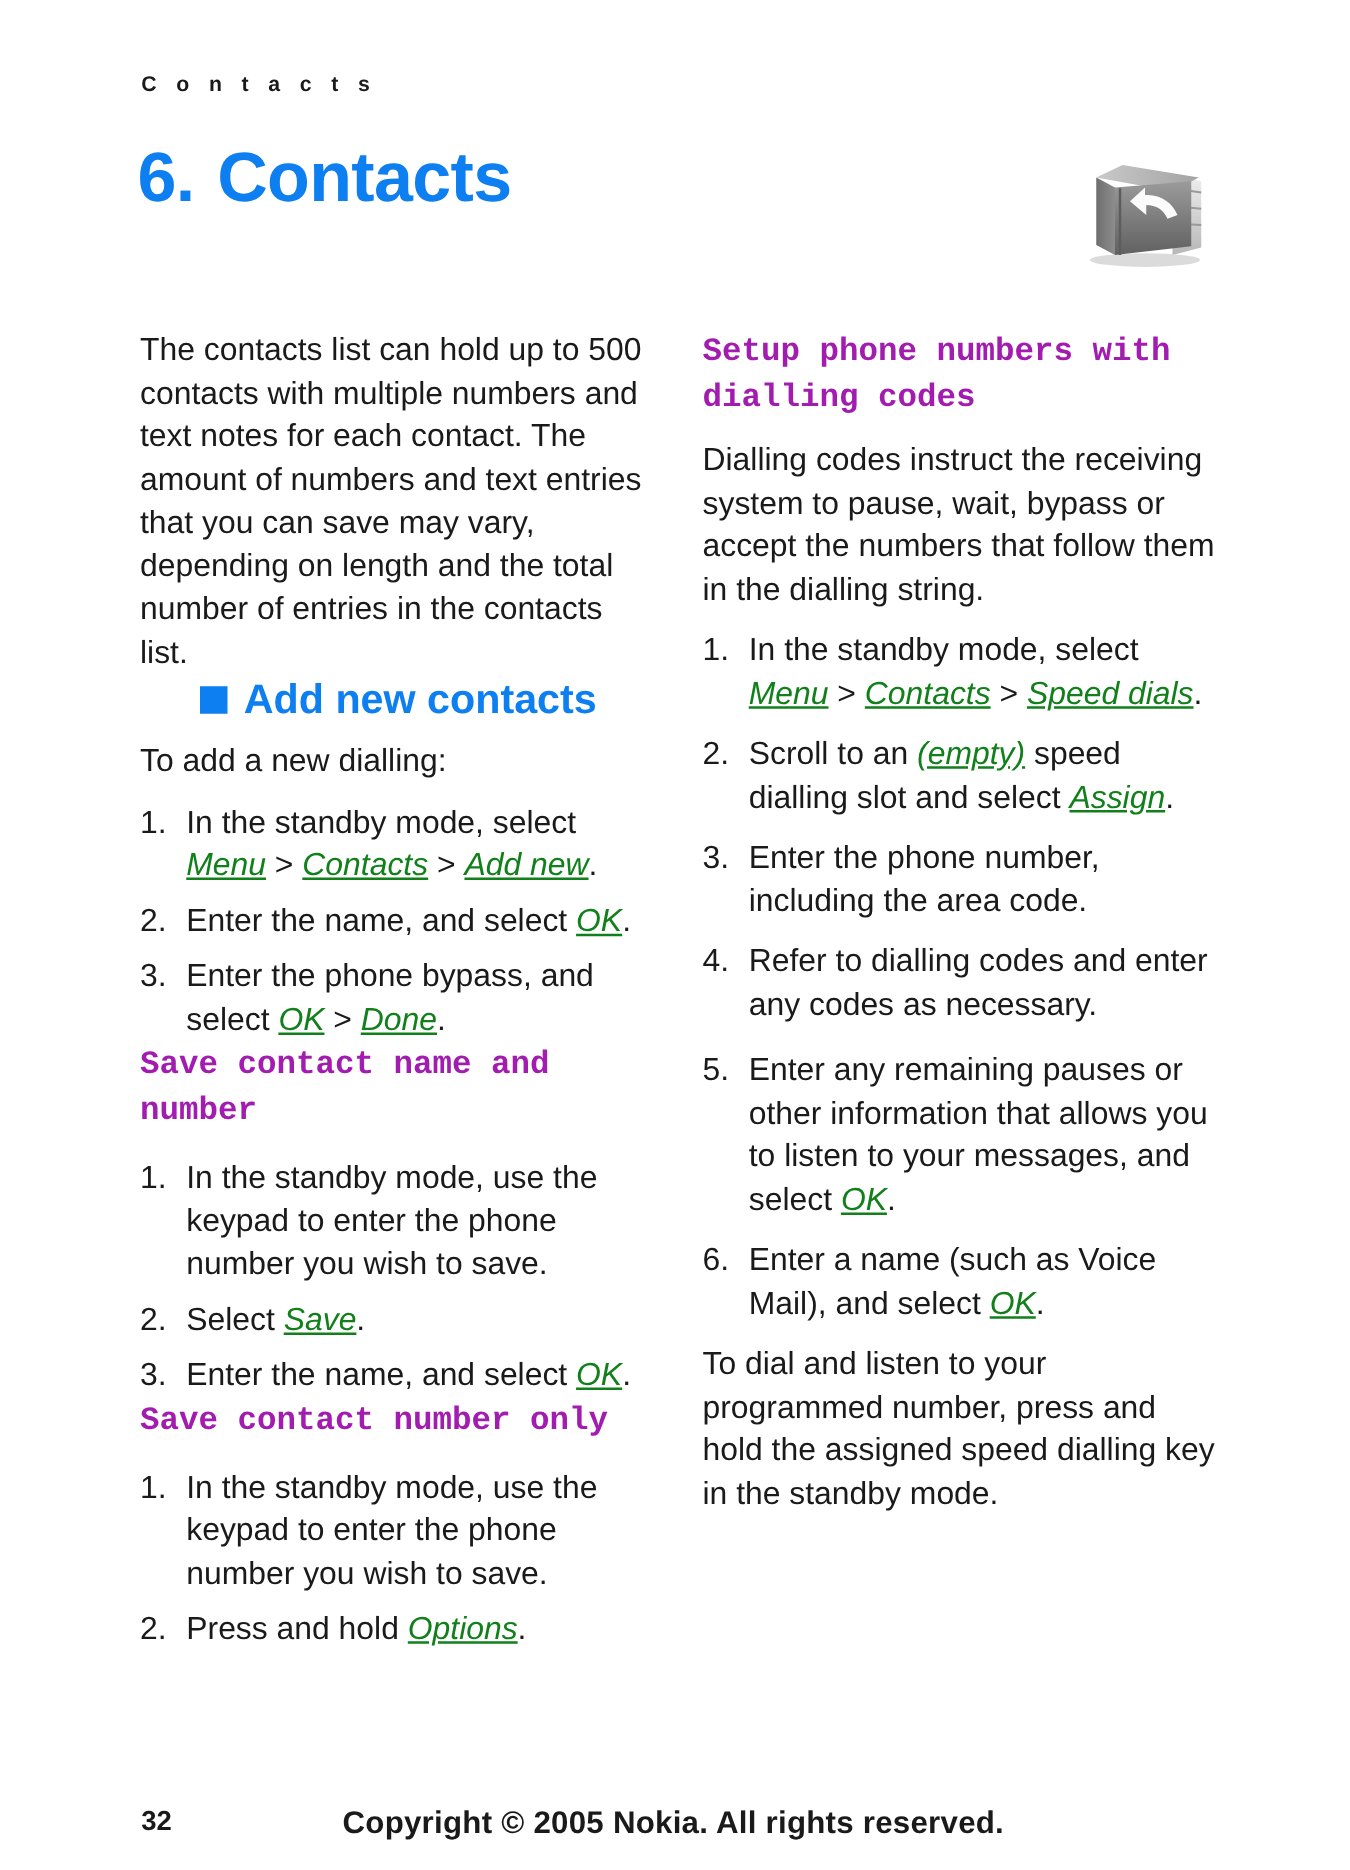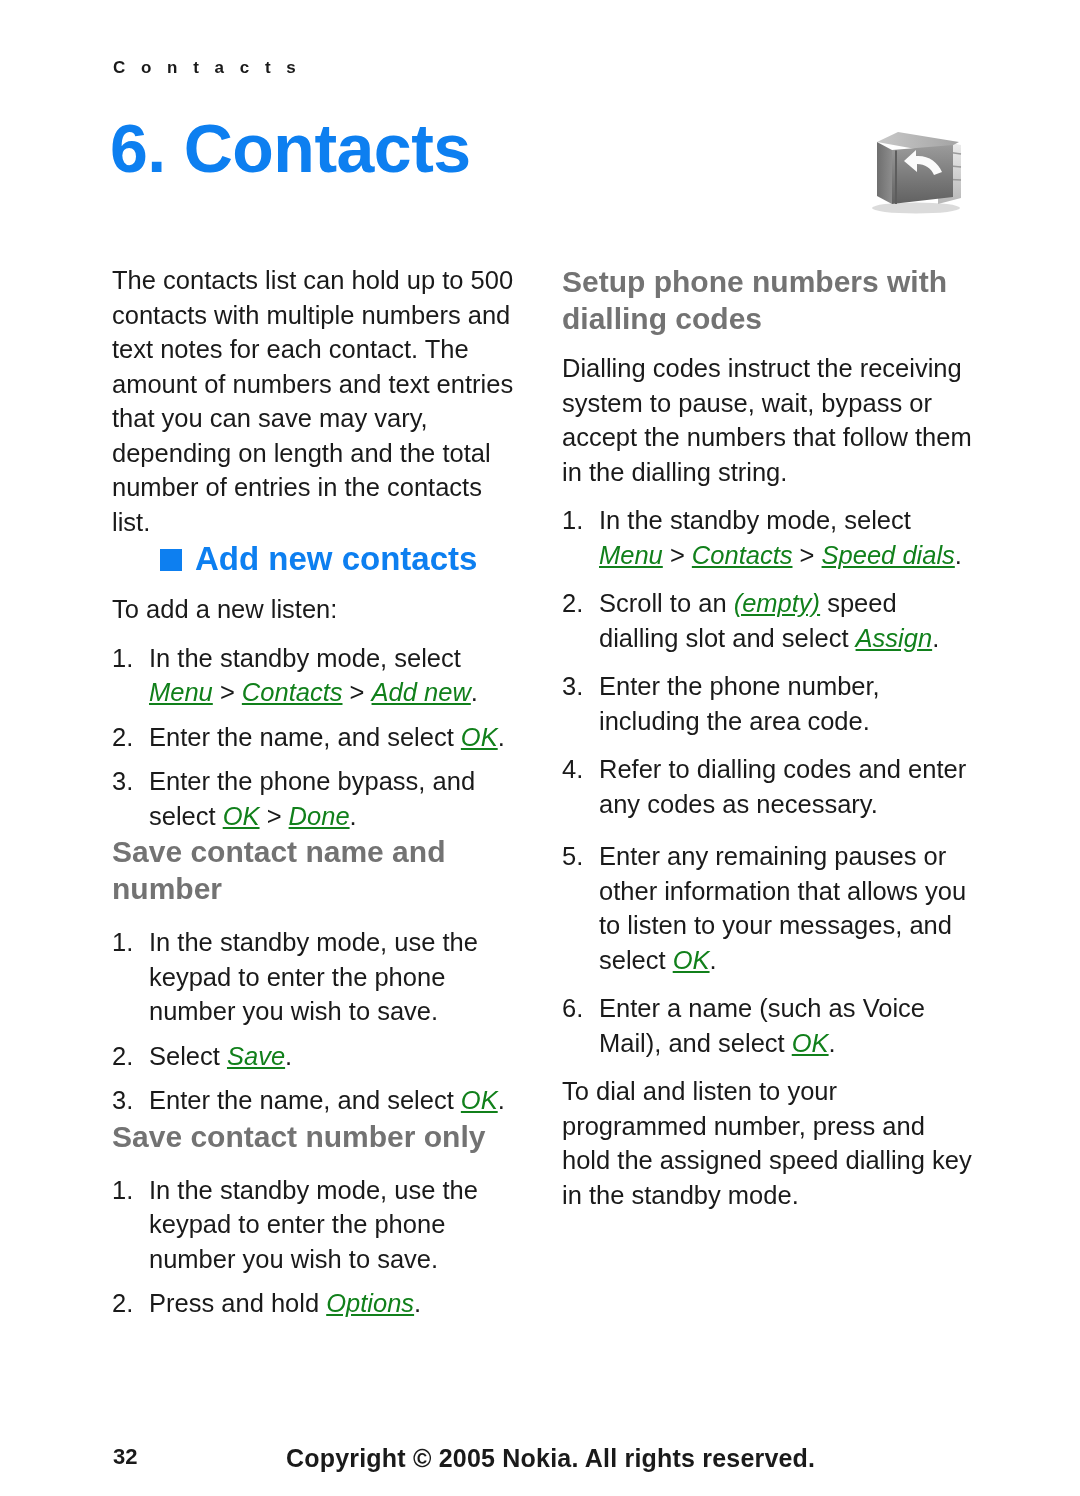--- a/index.html
+++ b/index.html
@@ -34,21 +34,21 @@
     font-weight: bold;
     letter-spacing: 5.5px;
     color: #1a1a1a;
   }
 
   
   .chapter-title {
     position: absolute;
     left: 110px;
     top: 93px;
-    font-size: 68px;
+    font-size: 56px;
     font-weight: bold;
     color: #0d7ff0;
     letter-spacing: -0.5px;
     line-height: 1.05;
   }
   .chapter-title .num { margin-right: 18px; }
 
   
   .chapter-icon {
     position: absolute;
@@ -91,24 +91,25 @@
     display: inline-block;
     width: 22px;
     height: 22px;
     background: #0d7ff0;
     flex: none;
     position: relative;
     top: 1px;
   }
   h2.sub {
     margin: 0;
-    font-size: 30px;
+    font-size: 26px;
     line-height: 37px;
     font-weight: bold;
-    color: #737373;
+    color: #a21caf;
+    font-family: Liberation Mono, monospace;
   }
 
   
   .step {
     display: flex;
     align-items: flex-start;
   }
   .step .marker {
     flex: none;
     width: 37px;
@@ -141,21 +142,21 @@
   .footer .page-num {
     position: absolute;
     left: 113px;
     top: 0;
     font-size: 22px;
     font-weight: bold;
     color: #1a1a1a;
   }
   .footer .copyright {
     position: absolute;
-    left: 286px;
+    left: 274px;
     top: 0;
     font-size: 25px;
     font-weight: bold;
     color: #1a1a1a;
     letter-spacing: 0.2px;
   }
 </style>
 </head>
 <body>
 
@@ -216,21 +217,21 @@
 
   <div class="col col-left">
 
     <p class="para">The contacts list can hold up to 500 contacts with multiple numbers and text notes for each contact. The amount of numbers and text entries that you can save may vary, depending on length and the total number of entries in the contacts list.</p>
 
     <h1 class="sec mt-30">
       <span class="sec-bullet"></span>
       <span>Add new contacts</span>
     </h1>
 
-    <p class="para mt-14">To add a new listen:</p>
+    <p class="para mt-14">To add a new dialling:</p>
 
     <div class="step mt-14">
       <span class="marker">1.</span>
       <span class="body"><span>In the standby mode, select </span><br><span class="i-green">Menu</span><span class="i-black"> &gt; </span><span class="i-green">Contacts</span><span class="i-black"> &gt; </span><span class="i-green">Add new</span><span>.</span></span>
     </div>
 
     <div class="step mt-10">
       <span class="marker">2.</span>
       <span class="body"><span>Enter the name, and select </span><span class="i-green">OK</span><span>.</span></span>
     </div>

